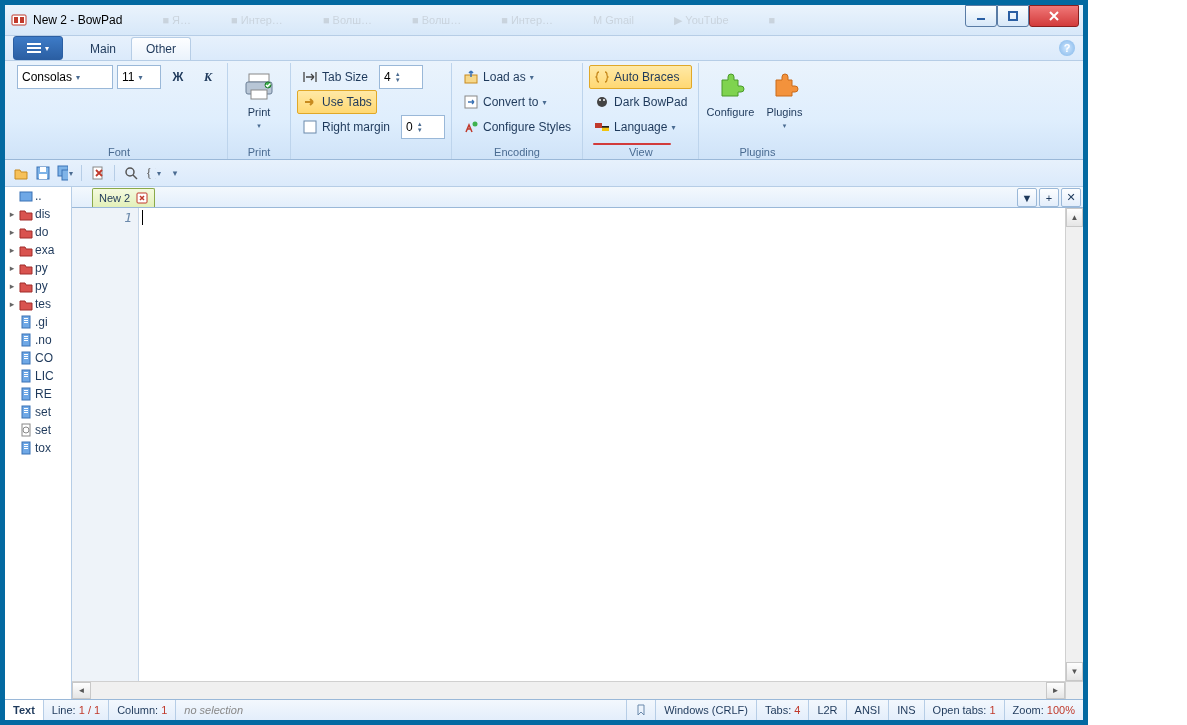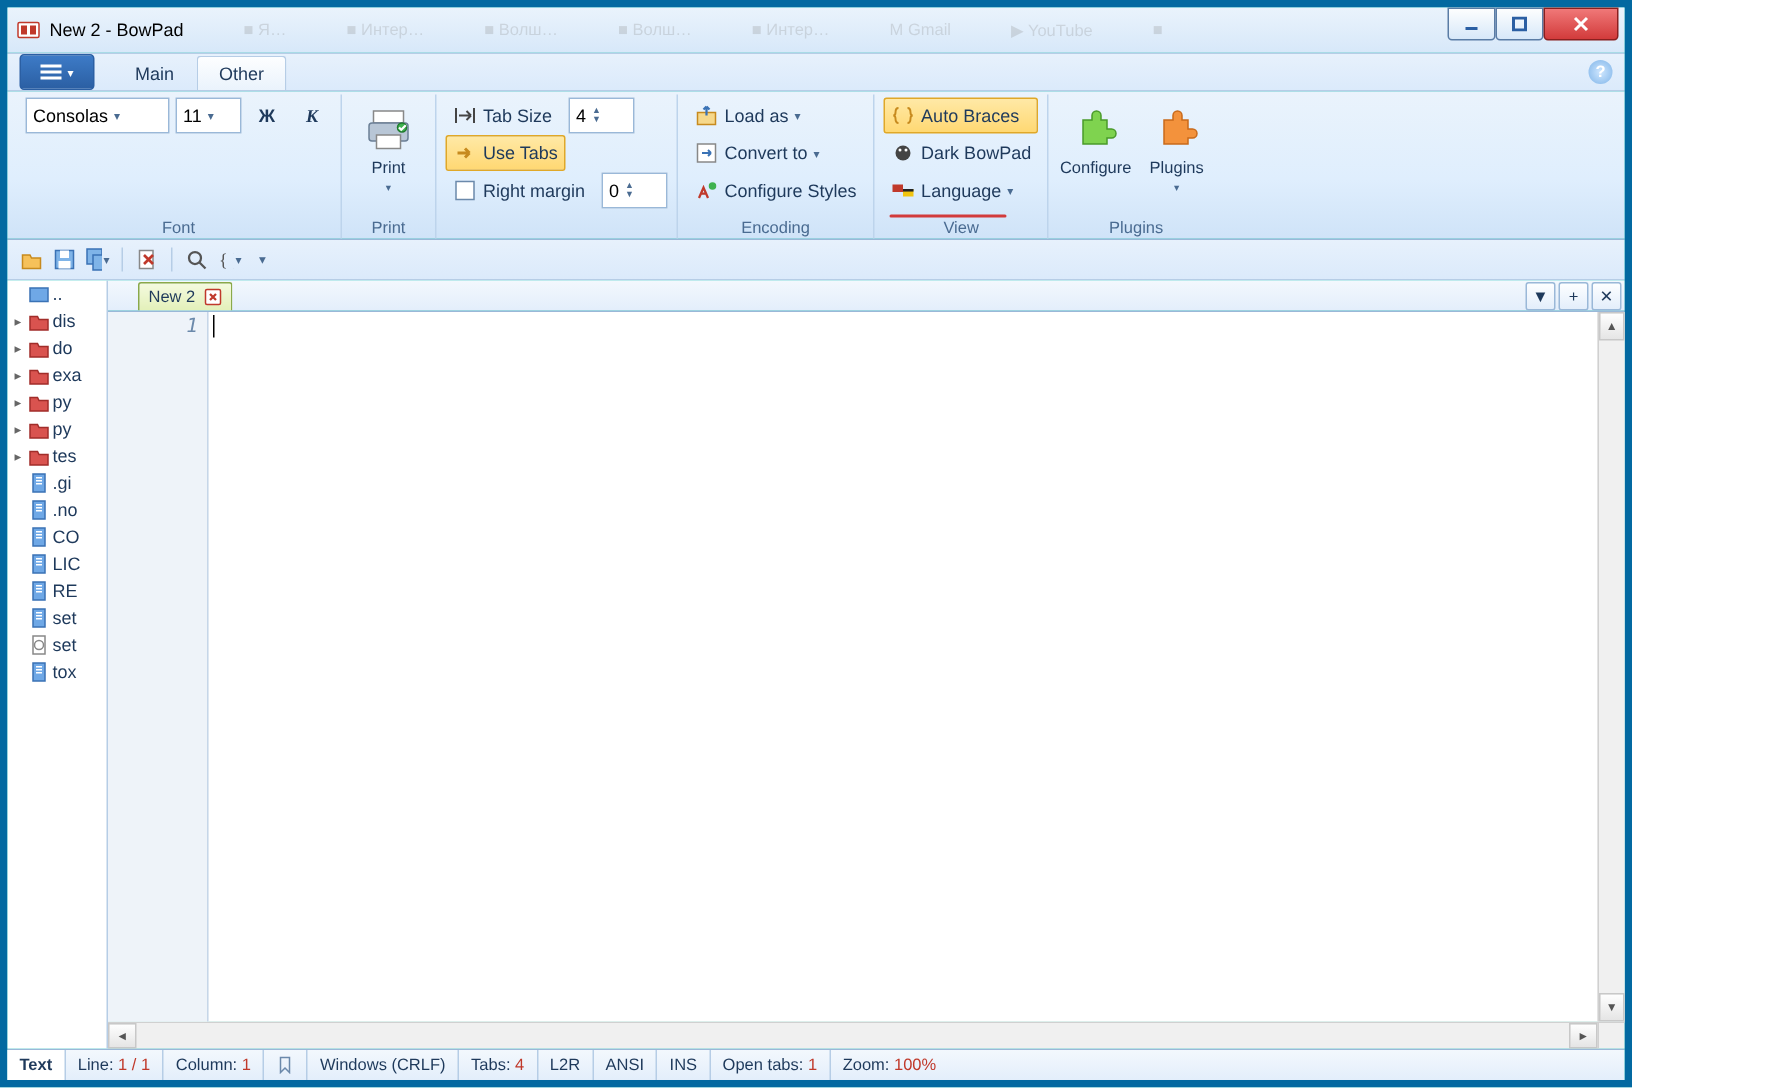--- a/index.html
+++ b/index.html
@@ -558,20 +558,21 @@
   </div>
 
   <div class="statusbar">
     <div class="sb-cell bold">Text</div>
     <div class="sb-cell">
       <span>Line:</span>&nbsp;<span class="redn">1 / 1</span>
     </div>
     <div class="sb-cell">
       <span>Column:</span>&nbsp;<span class="redn">1</span>
     </div>
+    <div class="sb-cell sb-flex" style="color:#888;font-style:italic">no selection</div>
     <div class="sb-cell">
         <svg width="12" height="12">
           <path d="M3 1 H9 V11 L6 8 L3 11 Z" fill="none" stroke="#6b89ab"></path>
         </svg>
       </div>
     <div class="sb-cell">Windows (CRLF)</div>
     <div class="sb-cell">
       <span>Tabs:</span>&nbsp;<span class="redn">4</span>
     </div>
     <div class="sb-cell">L2R</div>

